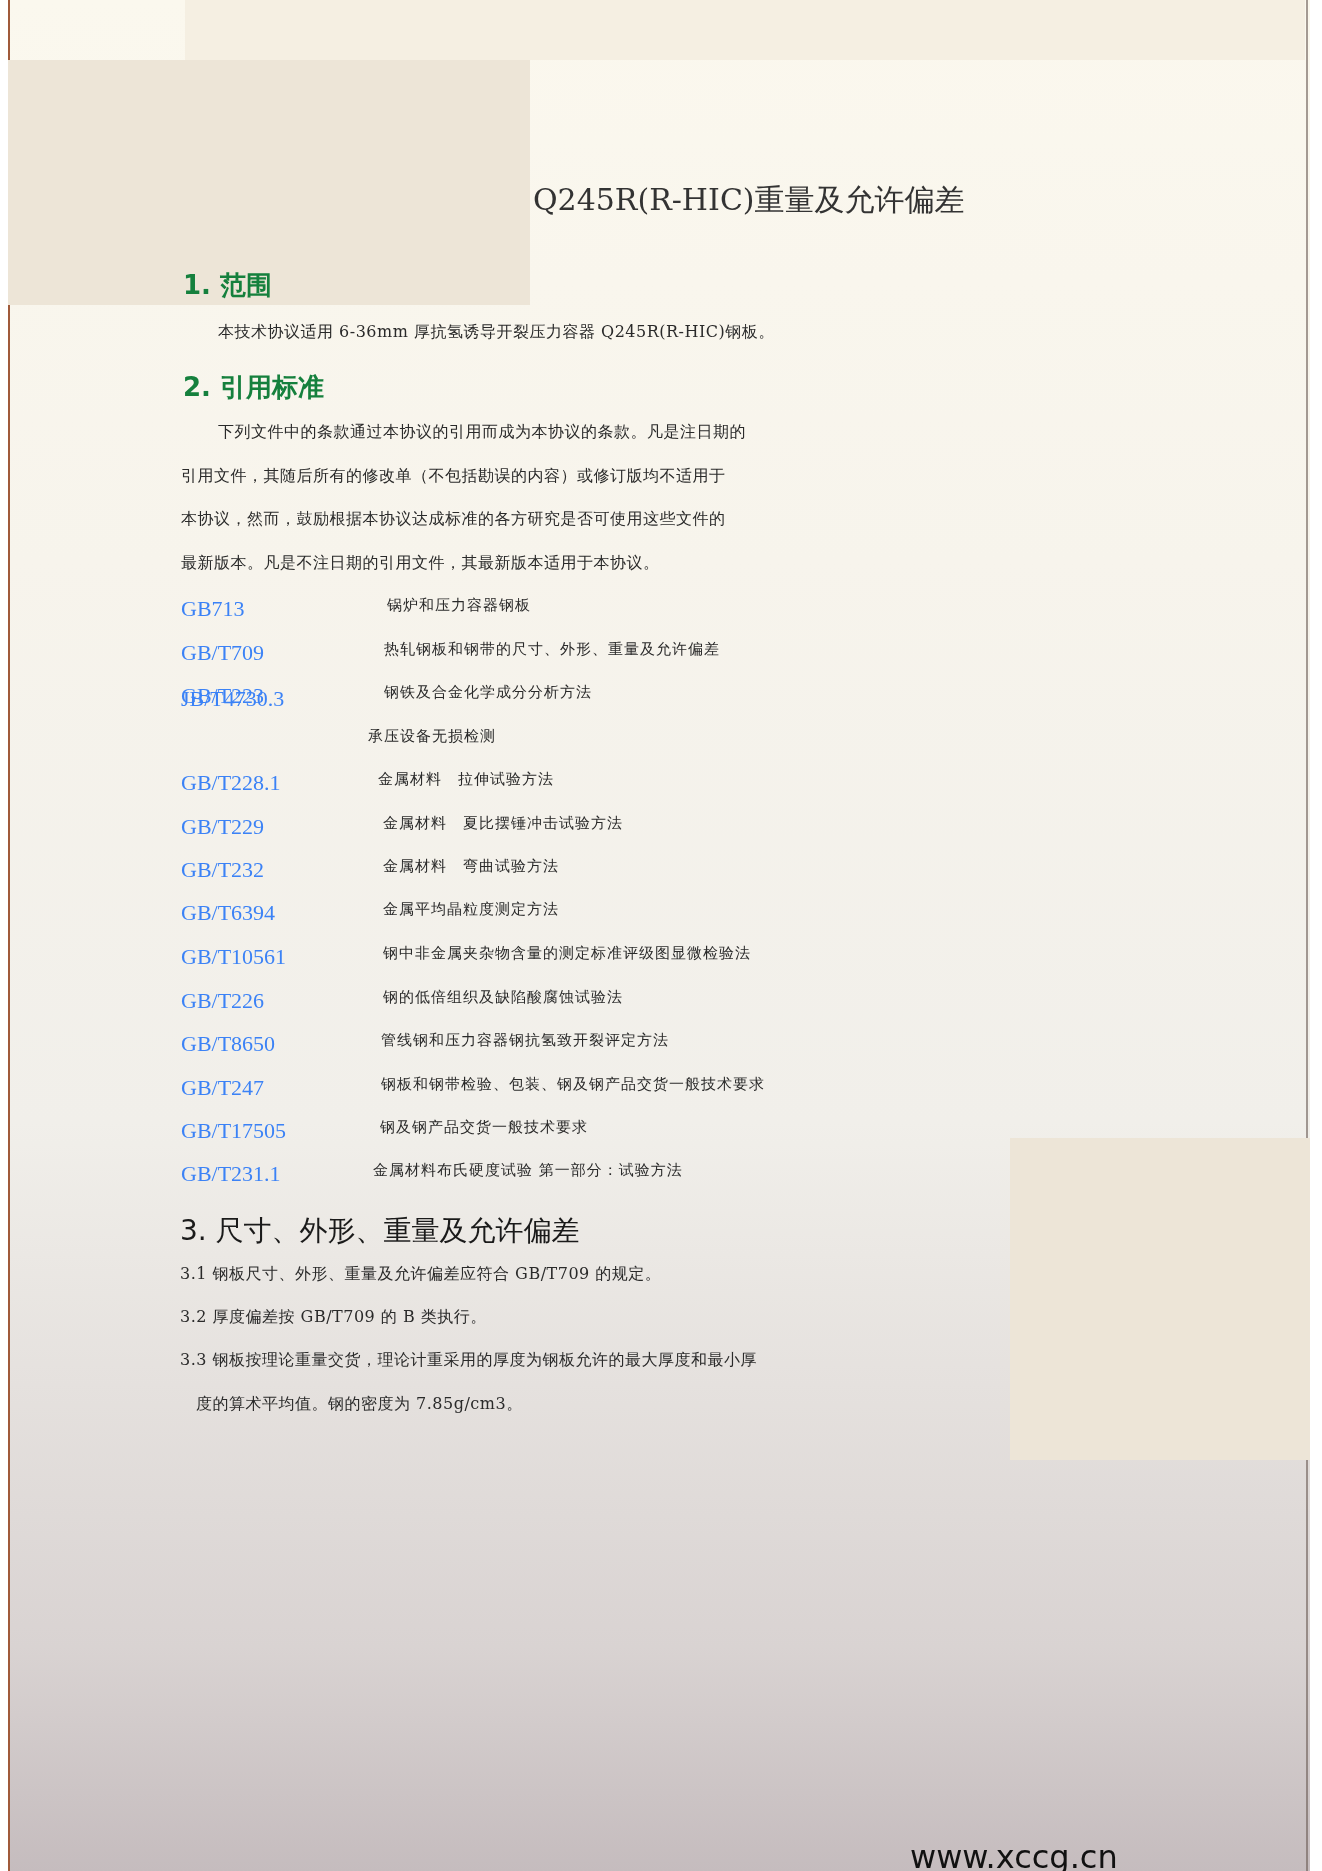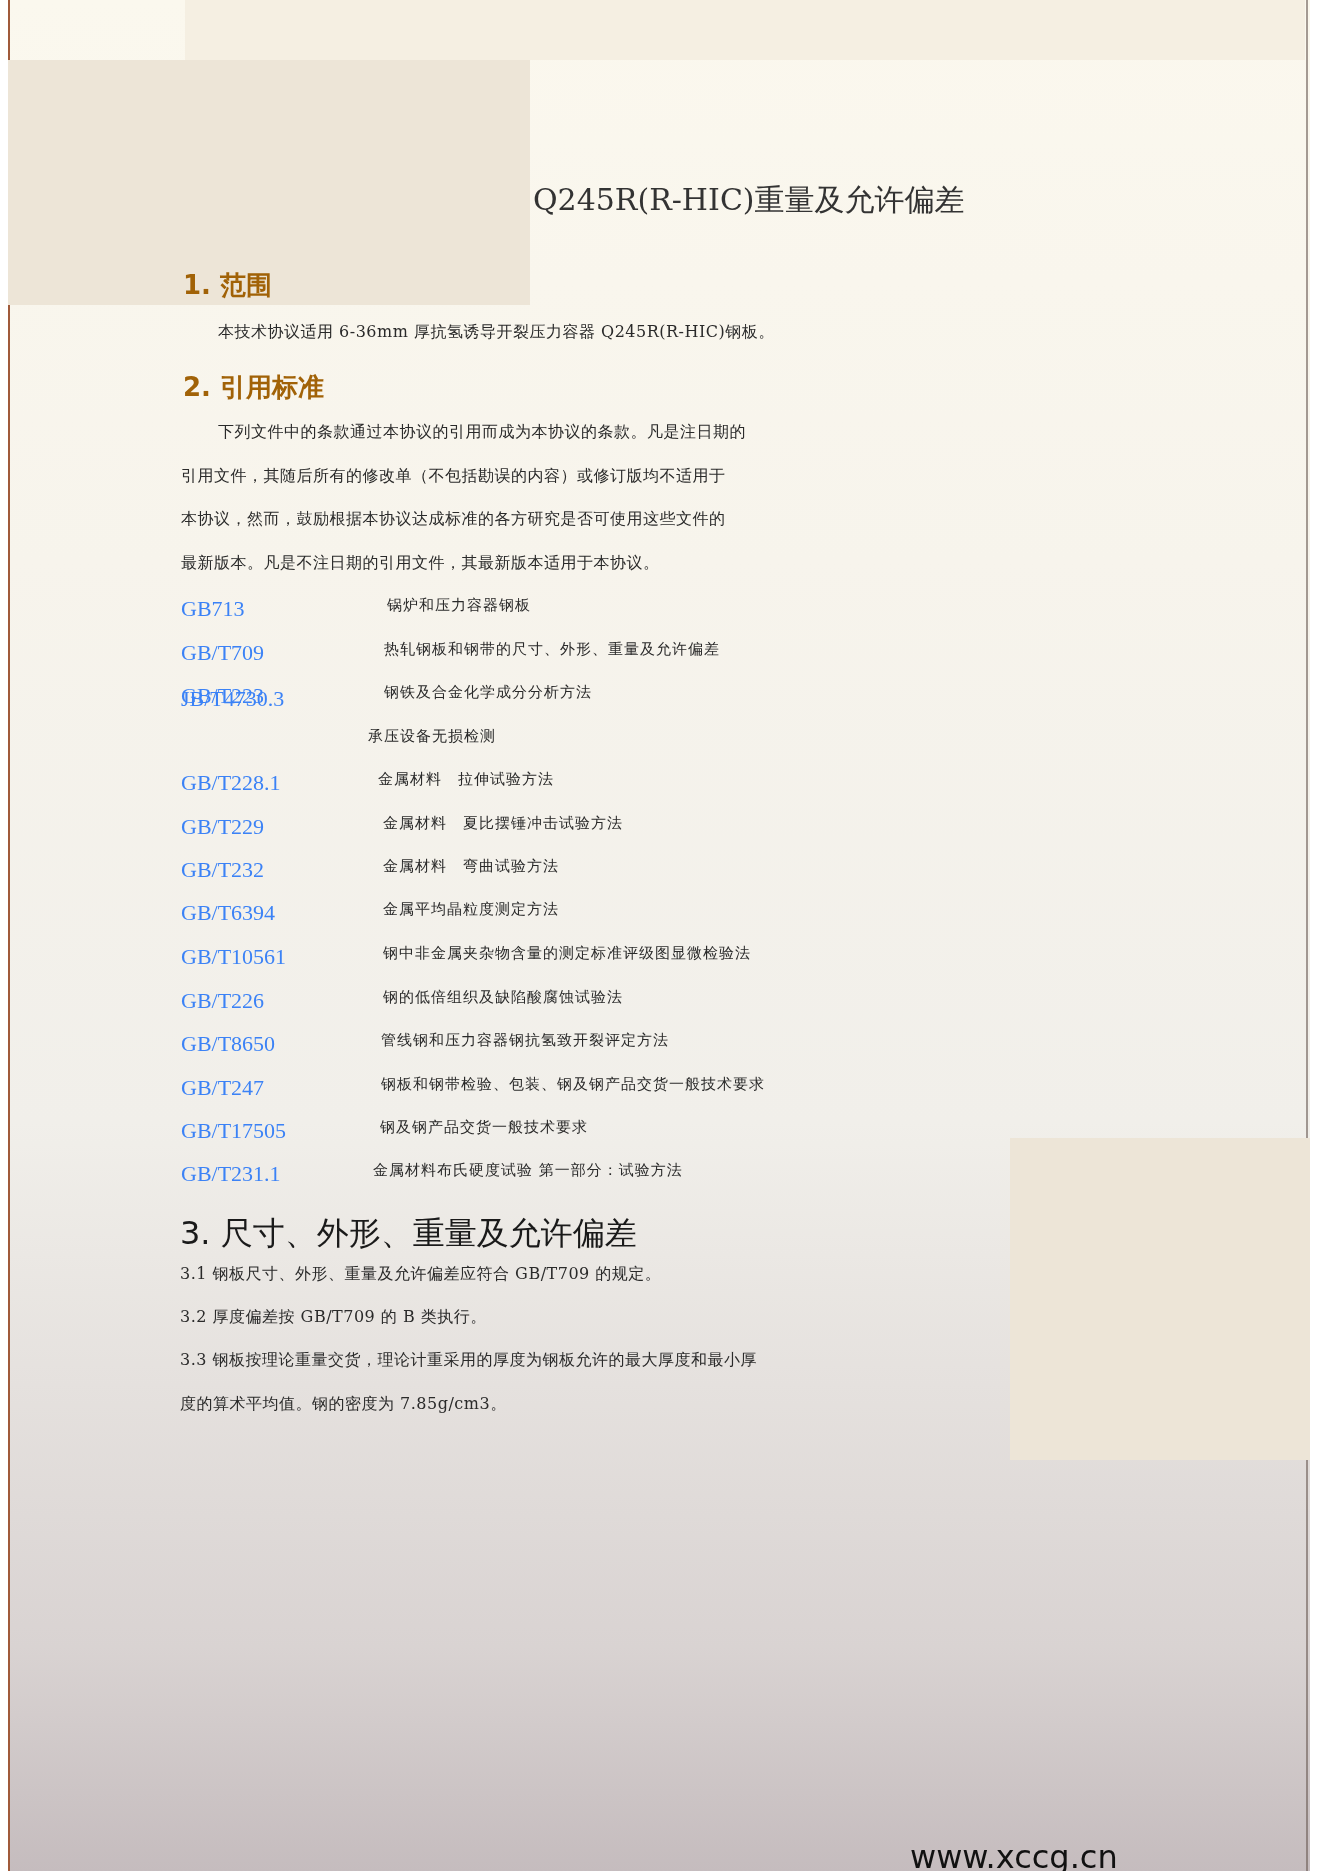--- a/index.html
+++ b/index.html
@@ -37,26 +37,26 @@
   .t { position: absolute; white-space: nowrap; }
   .title {
     left: 533px; top: 180px;
     font-size: 30px;
     color: #333;
   }
   .h1 {
     font-family: "DejaVu Sans", "Liberation Sans", sans-serif;
     font-weight: bold;
     font-size: 26px;
-    color: #a16207;
+    color: #15803d;
     left: 183px;
   }
   .h3 {
     font-family: "DejaVu Sans", "Liberation Sans", sans-serif;
-    font-size: 32px;
+    font-size: 28px;
     color: #1a1a1a;
     left: 180px;
   }
   .body-line {
     font-size: 16px;
     color: #2a2a2a;
     letter-spacing: 0.5px;
   }
   .std-code {
     position: absolute;
@@ -155,15 +155,15 @@
   <div>
     <span class="std-code" style="top:1161px;">GB/T231.1</span>
     <span class="std-desc" style="left:373px; top:1161px;">金属材料布氏硬度试验 第一部分：试验方法</span>
   </div>
 </div>
 
 <div class="t h3" style="top:1212px;">3. 尺寸、外形、重量及允许偏差</div>
 <div class="t body-line" style="left:180px; top:1264px;">3.1  钢板尺寸、外形、重量及允许偏差应符合 GB/T709 的规定。</div>
 <div class="t body-line" style="left:180px; top:1307px;">3.2  厚度偏差按 GB/T709 的 B 类执行。</div>
 <div class="t body-line" style="left:180px; top:1350px;">3.3 钢板按理论重量交货，理论计重采用的厚度为钢板允许的最大厚度和最小厚</div>
-<div class="t body-line" style="left:180px; top:1394px;">度的算术平均值。钢的密度为 7.85g/cm3。</div>
+<div class="t body-line" style="left:196px; top:1394px;">度的算术平均值。钢的密度为 7.85g/cm3。</div>
 
 <div class="t watermark">www.xccg.cn</div>
 
 </body></html>

